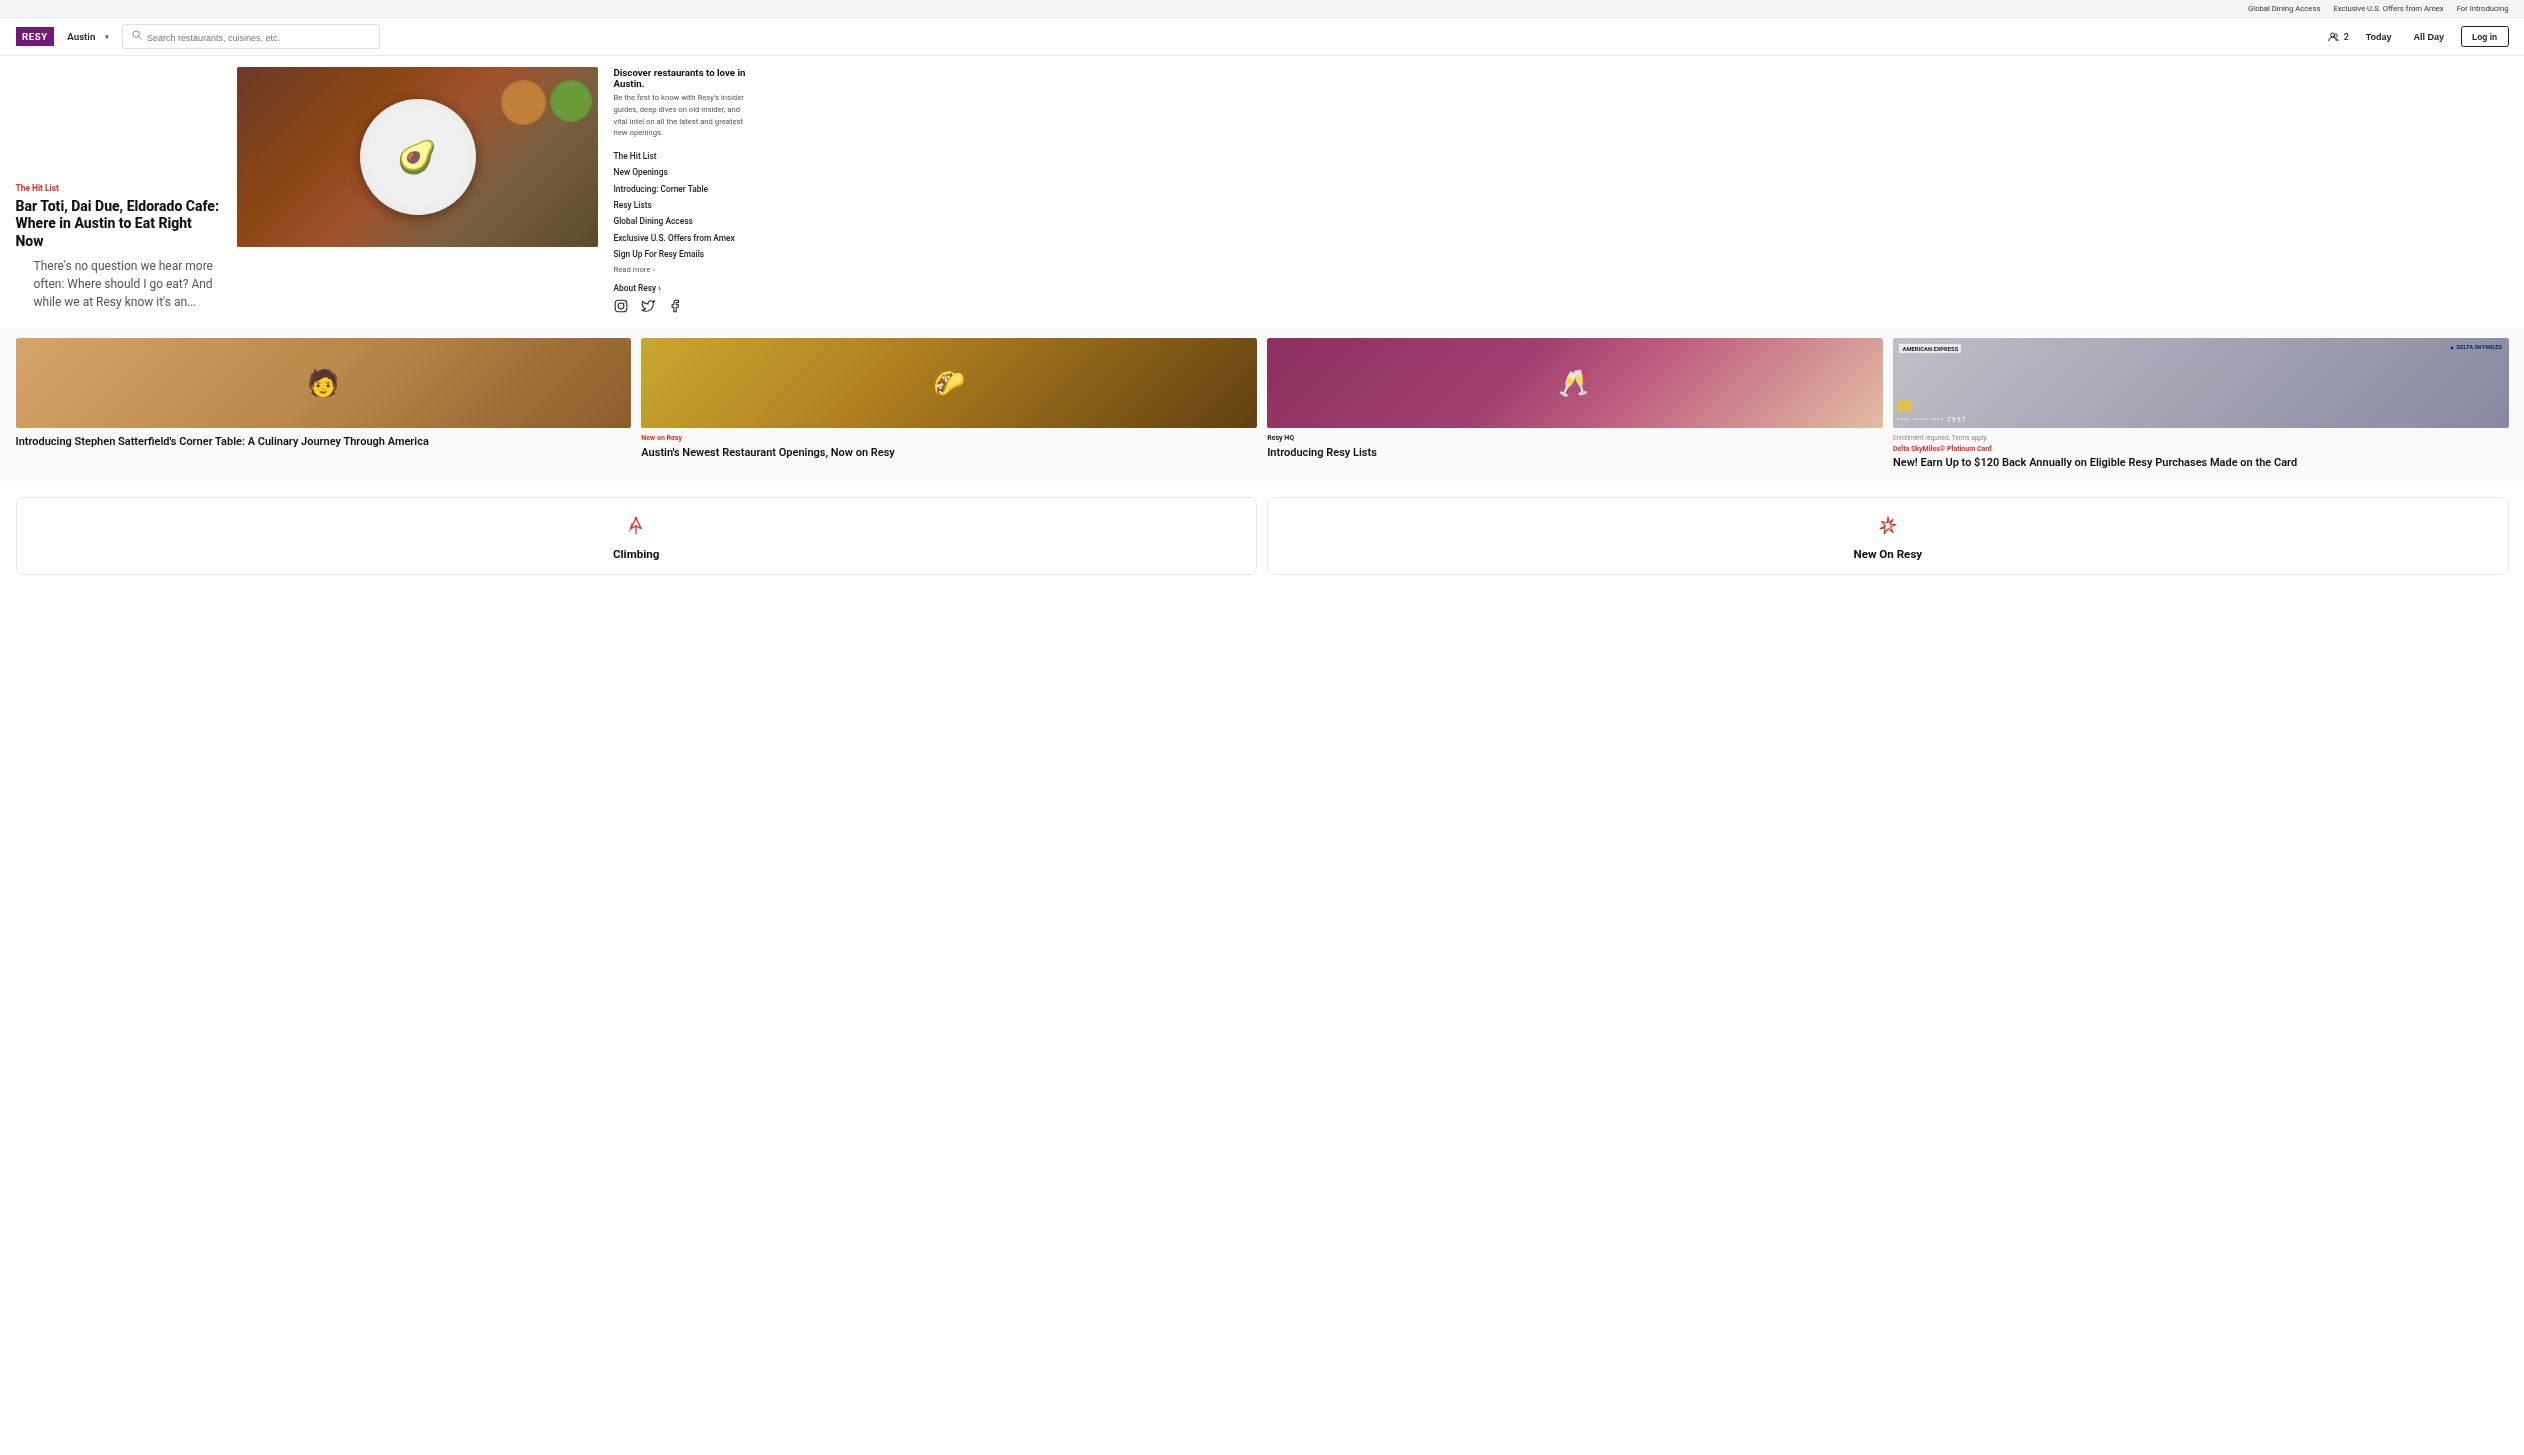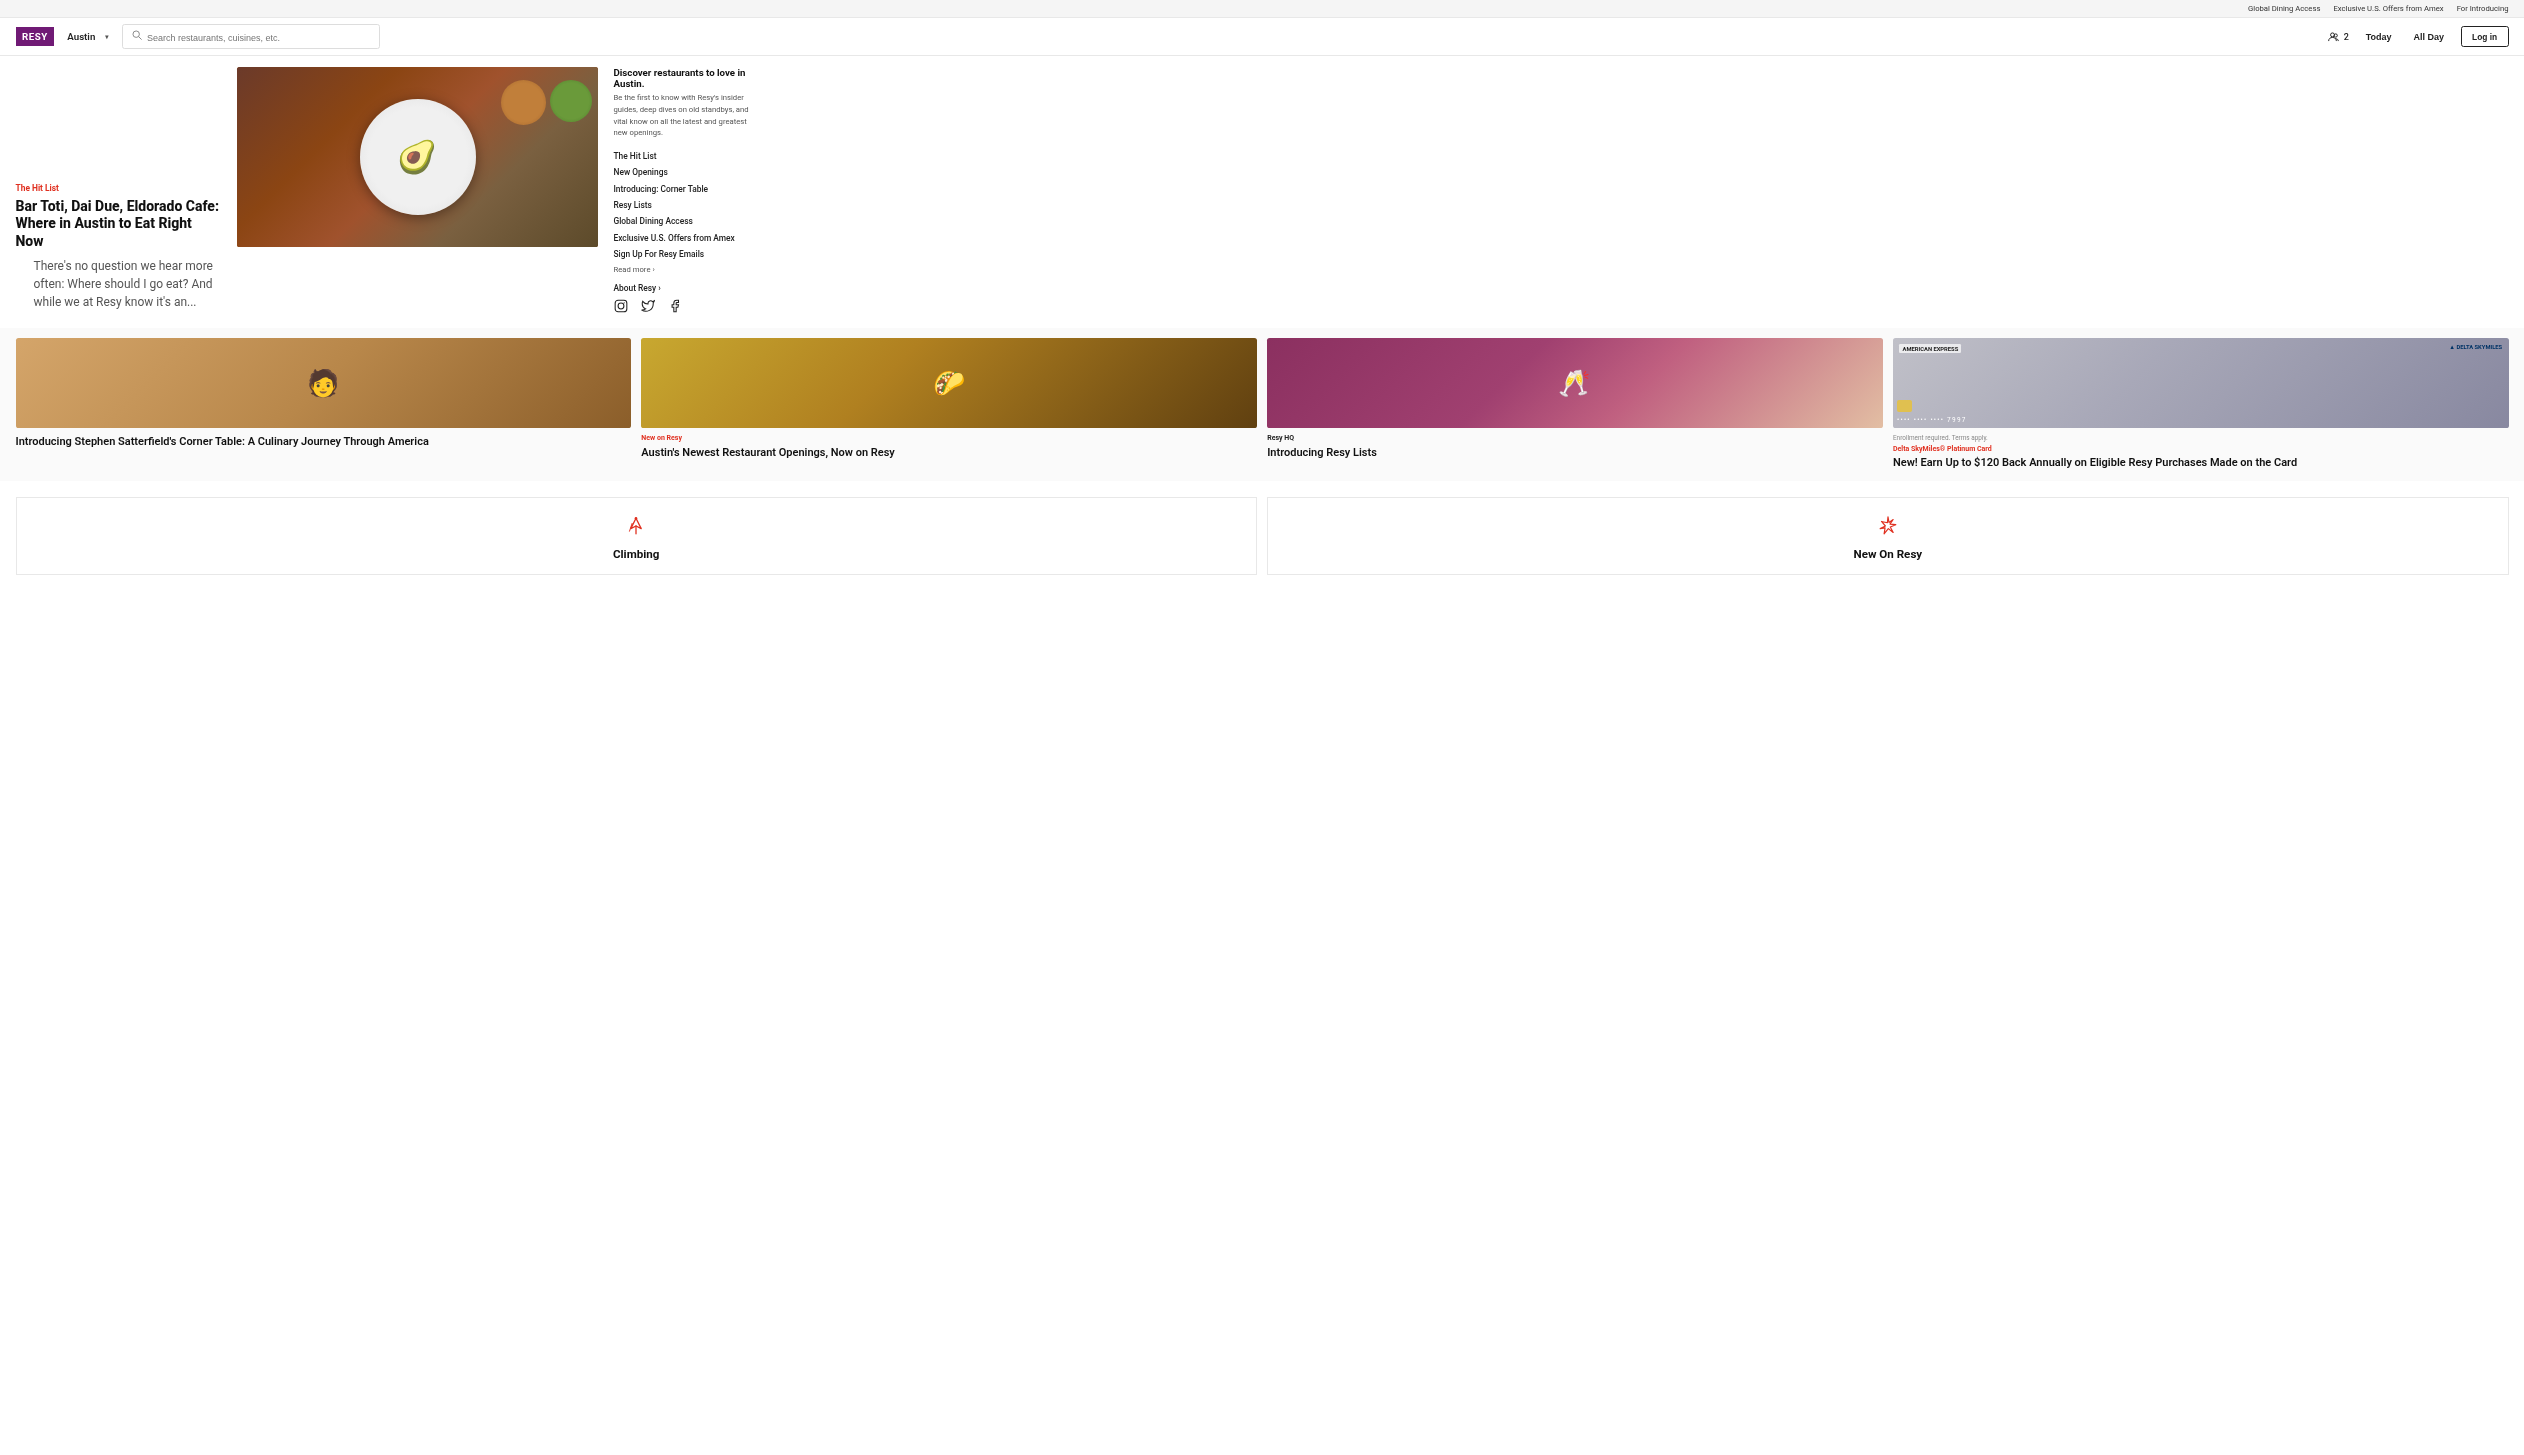--- a/index.html
+++ b/index.html
@@ -347,21 +347,21 @@
       padding: 15.5px;
       background: #fff;
     }
     .categories-row {
       display: flex;
       gap: 0;
     }
     .category-card {
       flex: 1;
       border: 0.6px solid #e8e8e8;
-      border-radius: 0;
+      border-radius: 7px;
       padding: 15.5px 13px 13px;
       text-align: center;
       cursor: pointer;
       margin: 0 5.2px;
     }
     .category-card:first-child { margin-left: 0; }
     .category-card:last-child { margin-right: 0; }
     .category-icon {
       font-size: 18px;
       margin-bottom: 7.7px;
@@ -436,21 +436,21 @@
   <div class="hero-image-container">
     <div class="hero-image-placeholder">
       <div class="plate"></div>
       <div class="bowl1"></div>
       <div class="bowl2"></div>
     </div>
   </div>
 
   <div class="hero-sidebar">
     <div class="sidebar-title">Discover restaurants to love in Austin.</div>
-    <div class="sidebar-desc">Be the first to know with Resy's insider guides, deep dives on old standbys, and vital know on all the latest and greatest new openings.</div>
+    <div class="sidebar-desc">Be the first to know with Resy's insider guides, deep dives on old insider, and vital intel on all the latest and greatest new openings.</div>
     <ul class="sidebar-links">
       <li><a href="#">The Hit List</a></li>
       <li><a href="#">New Openings</a></li>
       <li><a href="#">Introducing: Corner Table</a></li>
       <li><a href="#">Resy Lists</a></li>
       <li><a href="#">Global Dining Access</a></li>
       <li><a href="#">Exclusive U.S. Offers from Amex</a></li>
       <li><a href="#">Sign Up For Resy Emails</a></li>
     </ul>
     <span class="read-more">Read more ›</span>

